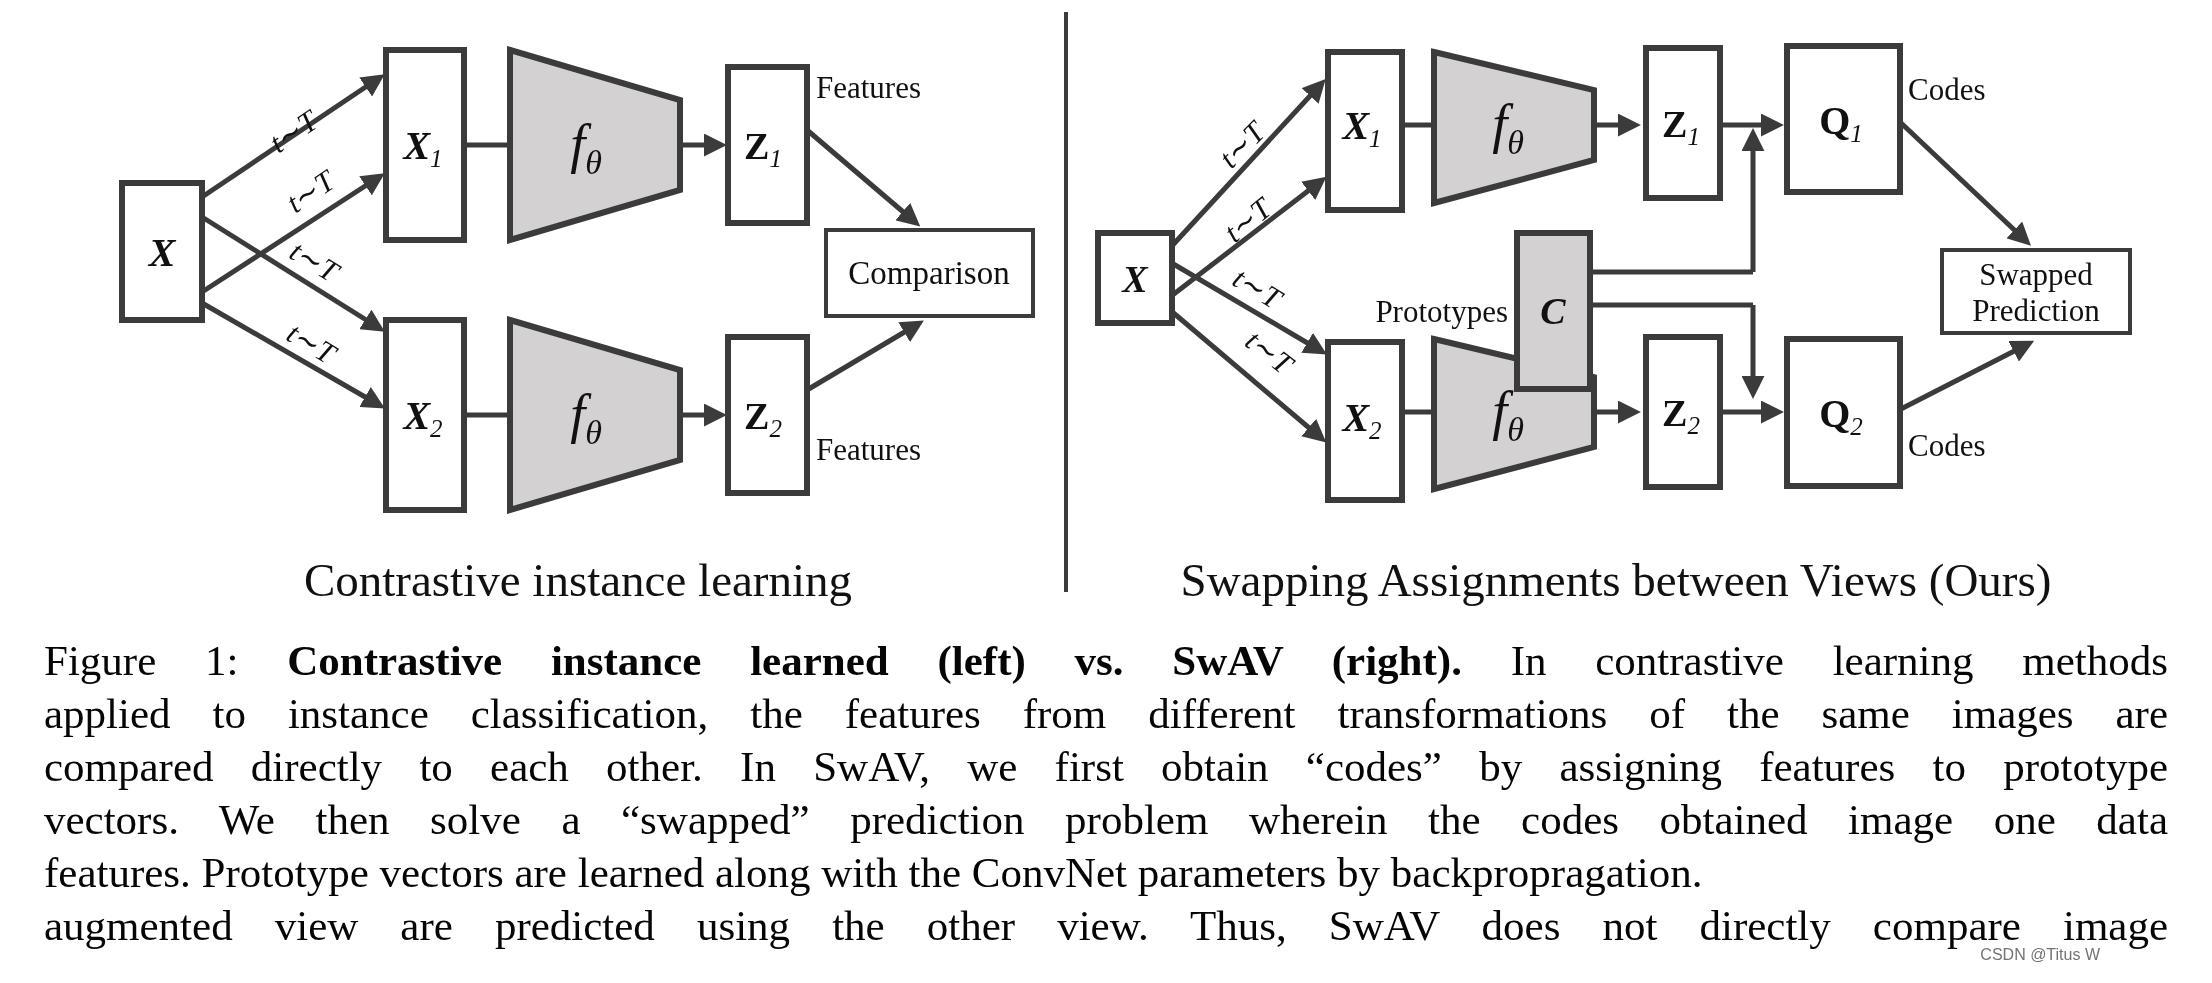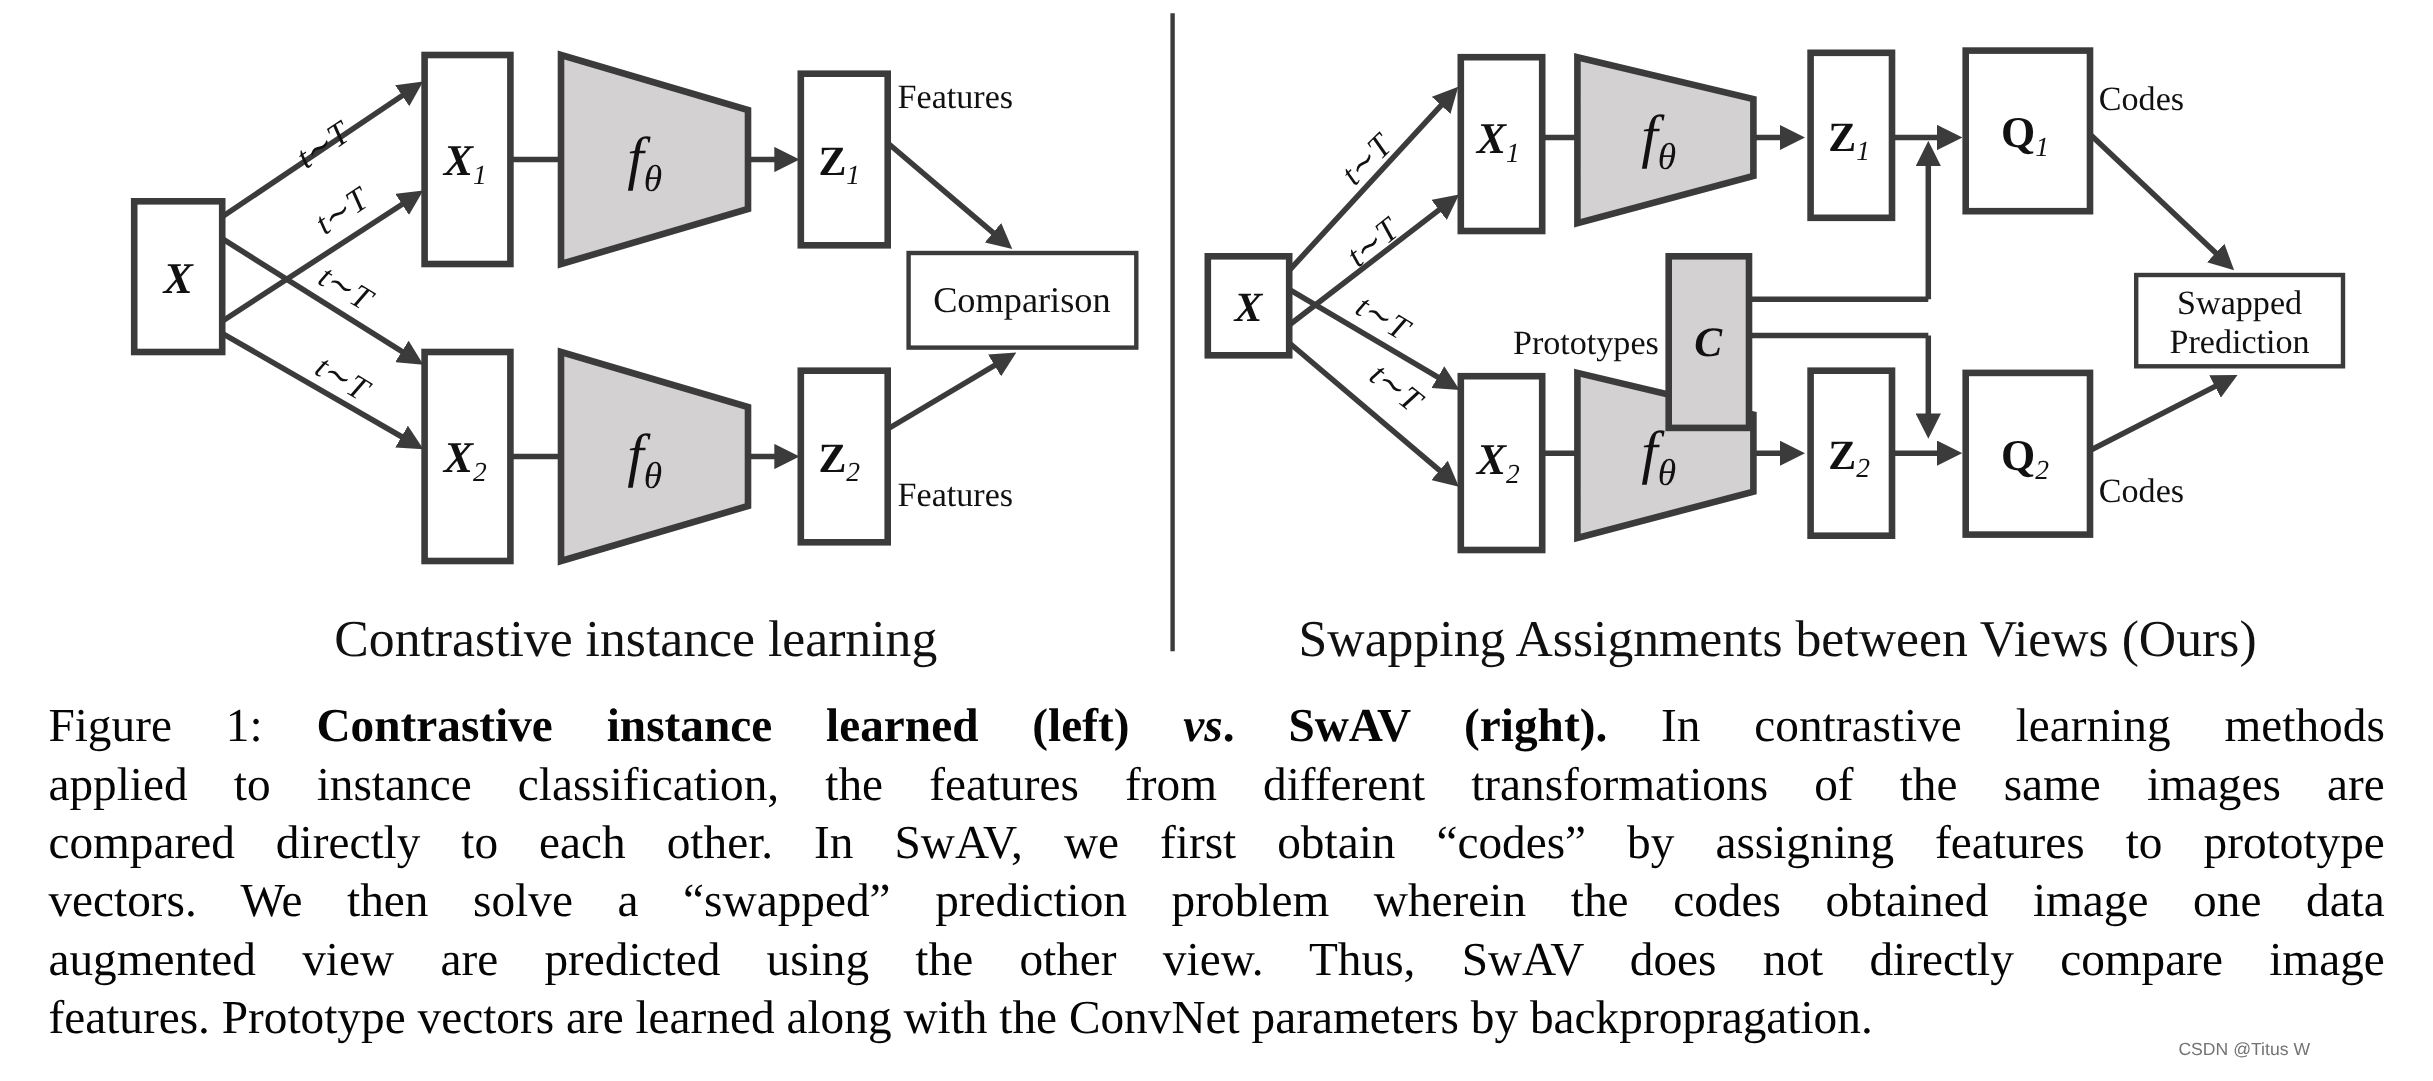--- a/index.html
+++ b/index.html
@@ -31,21 +31,21 @@
   .swp-text{font-size:31px;}
 
   
   .figcap{
     position:absolute;left:44px;top:634px;width:2124px;
     font-size:43px;line-height:53px;color:#050505;
   }
   .cap-line{text-align:justify;text-align-last:justify;white-space:normal;}
   .cap-line.last{text-align-last:left;}
   .b{font-weight:bold;}
-  .i{font-style:italic;}
+  .i{}
 
   .watermark{
     position:absolute;right:112px;top:946px;
     font-family:"Liberation Sans","DejaVu Sans",sans-serif;
     font-size:16px;color:#737373;
   }
 </style>
 </head>
 <body>
 
@@ -160,17 +160,17 @@
 
     <text class="panel-caption" x="1616" y="596" text-anchor="middle">Swapping Assignments between Views (Ours)</text>
   </g>
 </svg>
 
 <div class="figcap">
   <div class="cap-line"><span>Figure 1: </span><span class="b">Contrastive instance learned (left) </span><span class="b i">vs</span><span class="b">. SwAV (right).</span><span> In contrastive learning methods</span></div>
   <div class="cap-line"><span>applied to instance classification, the features from different transformations of the same images are</span></div>
   <div class="cap-line"><span>compared directly to each other. In SwAV, we first obtain “codes” by assigning features to prototype</span></div>
   <div class="cap-line"><span>vectors. We then solve a “swapped” prediction problem wherein the codes obtained image one data</span></div>
+  <div class="cap-line last"><span>features. Prototype vectors are learned along with the ConvNet parameters by backpropragation.</span></div>
   <div class="cap-line"><span>augmented view are predicted using the other view. Thus, SwAV does not directly compare image</span></div>
-  <div class="cap-line last"><span>features. Prototype vectors are learned along with the ConvNet parameters by backpropragation.</span></div>
 </div>
 
 <div class="watermark">CSDN @Titus W</div>
 
 </body></html>

